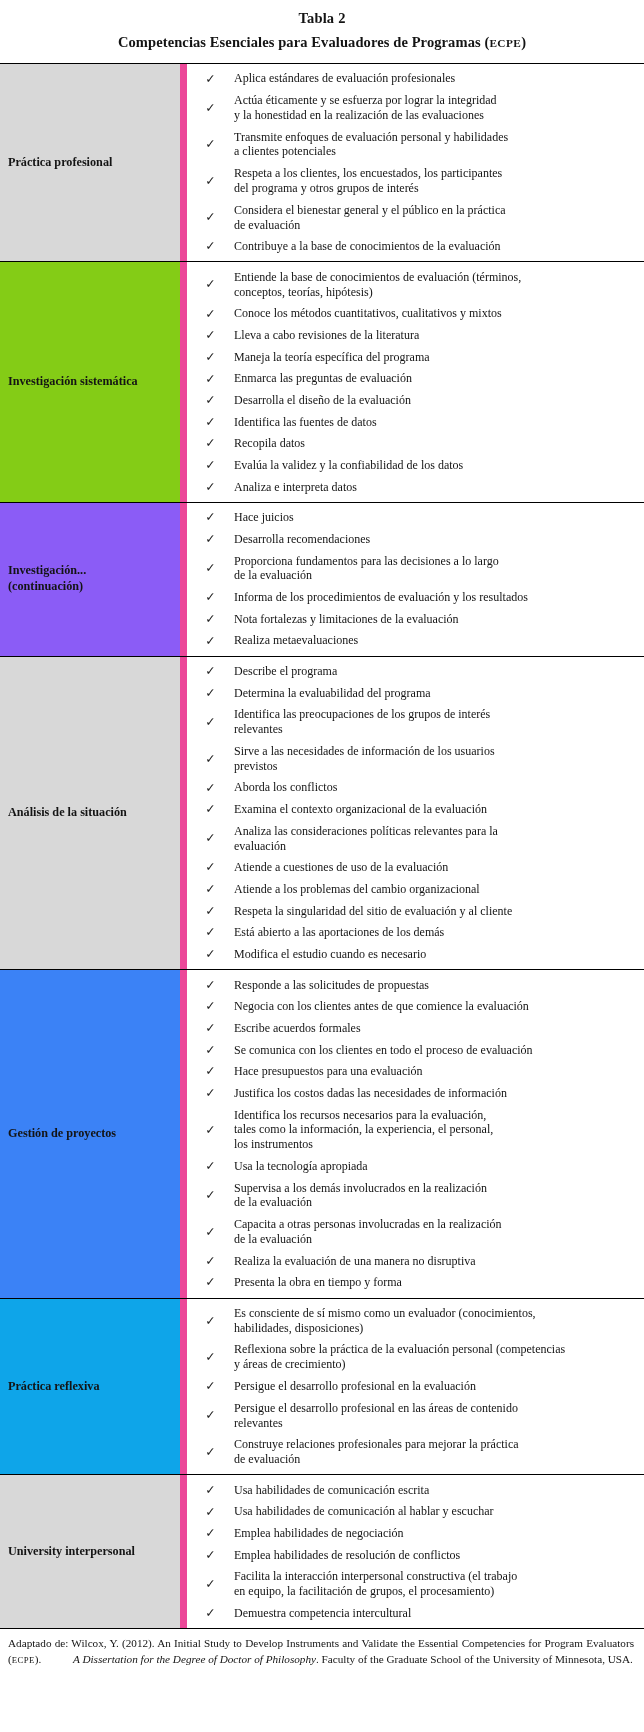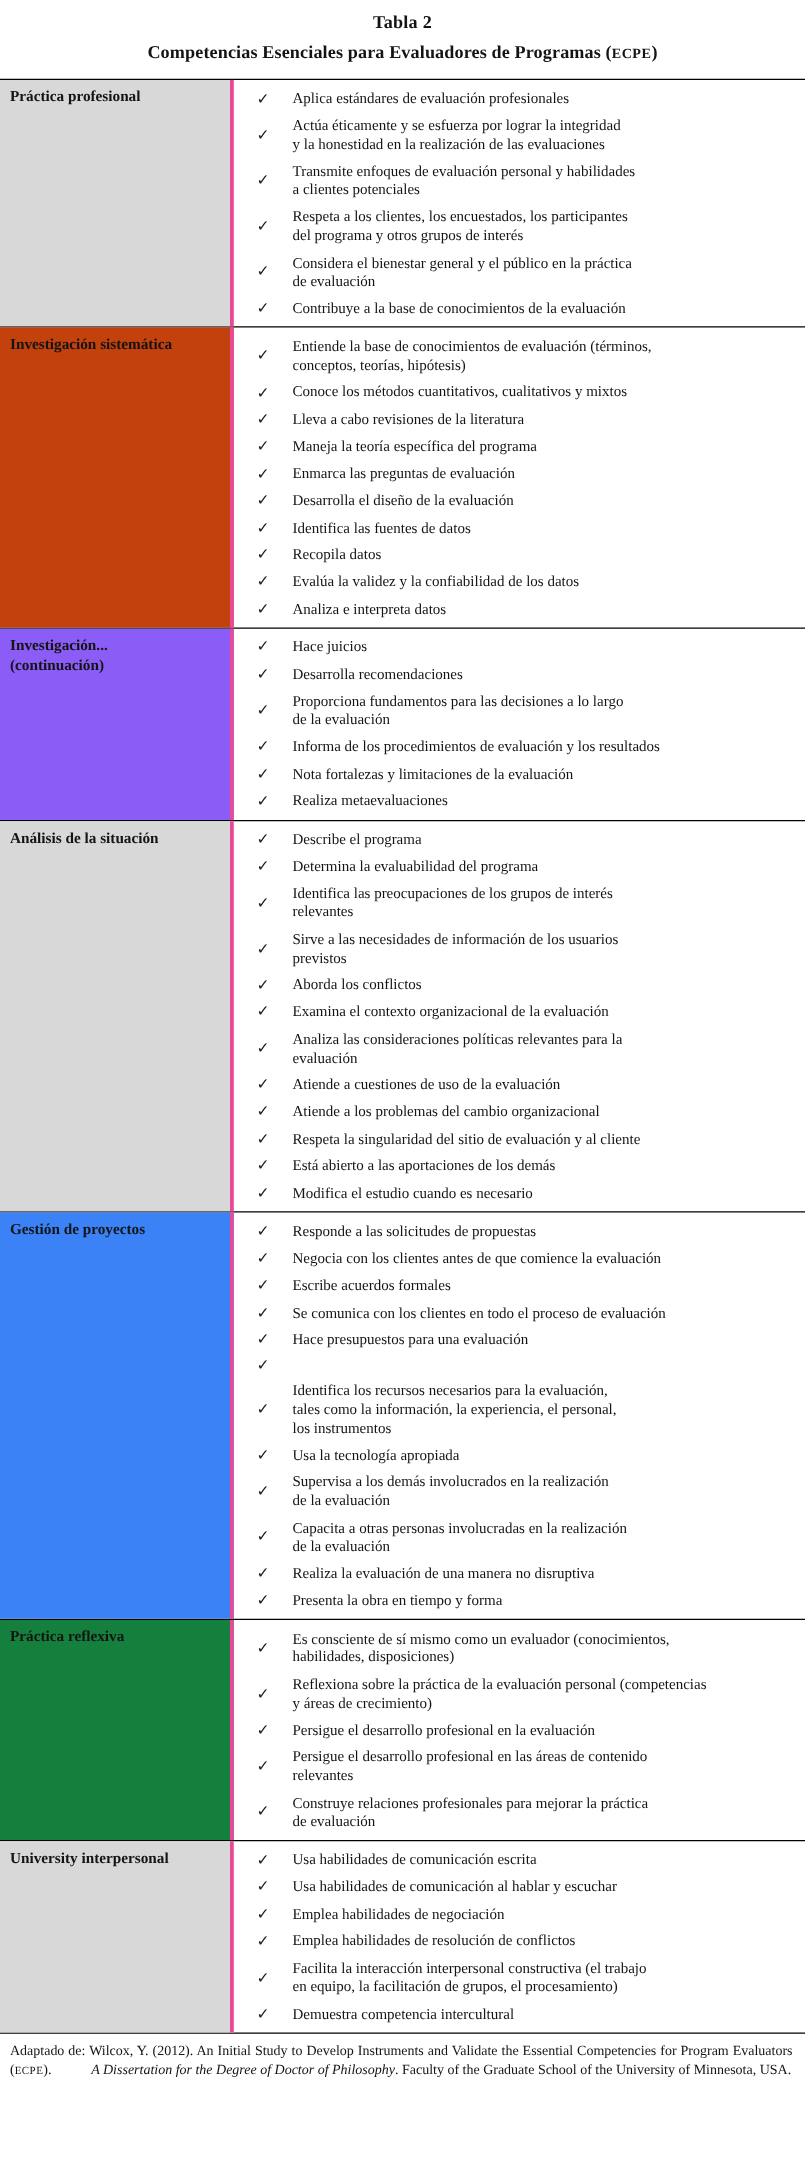--- a/index.html
+++ b/index.html
@@ -16,23 +16,23 @@
   .title-line2 { font-size: 14.5px; font-weight: bold; margin-top: 7px; letter-spacing: .1px; }
   .smallcaps  { font-size: .78em; letter-spacing: .4px; }
   .italic     { font-style: italic; margin-left: 29px; }
 
   .comp-table { border-top: 1.4px solid #000; border-bottom: 1.4px solid #000; }
   .section { display: flex; border-top: 1px solid #000; }
   .section:first-child { border-top: none; }
 
   .label-cell {
     width: 187px; flex: none; box-sizing: border-box;
-    display: flex; 
+    display: flex; align-items: center;
     padding: 6px 10px 6px 8px;
-    border-right: 3px solid #ec4899;
+    border-right: 7px solid #ec4899;
   }
   .label { font-size: 12.2px; font-weight: bold; line-height: 1.3; white-space: pre-line; }
 
   .items-cell { flex: 1; padding: 4px 0; }
   .item { display: flex; align-items: center; padding: 3.4px 0; }
   .check { width: 47px; flex: none; text-align: center; font-size: 12.5px; line-height: 1; color: #1a1a1a; }
   .item-text { flex: 1; font-size: 12px; line-height: 1.24; padding-right: 22px; white-space: pre-line; }
 
   .footer {
     font-size: 11.2px; line-height: 1.38; text-align: justify;
@@ -79,21 +79,21 @@
             <div class="item-text">Considera el bienestar general y el público en la práctica
 de evaluación</div>
           </div>
           <div class="item">
             <div class="check">✓</div>
             <div class="item-text">Contribuye a la base de conocimientos de la evaluación</div>
           </div>
         </div>
       </div>
       <div class="section">
-        <div class="label-cell" style="background: #c2410c;">
+        <div class="label-cell" style="background: #84cc16;">
           <div class="label">Investigación sistemática</div>
         </div>
         <div class="items-cell">
           <div class="item">
             <div class="check">✓</div>
             <div class="item-text">Entiende la base de conocimientos de evaluación (términos,
 conceptos, teorías, hipótesis)</div>
           </div>
           <div class="item">
             <div class="check">✓</div>
@@ -244,20 +244,21 @@
           <div class="item">
             <div class="check">✓</div>
             <div class="item-text">Se comunica con los clientes en todo el proceso de evaluación</div>
           </div>
           <div class="item">
             <div class="check">✓</div>
             <div class="item-text">Hace presupuestos para una evaluación</div>
           </div>
           <div class="item">
             <div class="check">✓</div>
+            <div class="item-text">Justifica los costos dadas las necesidades de información</div>
           </div>
           <div class="item">
             <div class="check">✓</div>
             <div class="item-text">Identifica los recursos necesarios para la evaluación,
 tales como la información, la experiencia, el personal,
 los instrumentos</div>
           </div>
           <div class="item">
             <div class="check">✓</div>
             <div class="item-text">Usa la tecnología apropiada</div>
@@ -276,21 +277,21 @@
             <div class="check">✓</div>
             <div class="item-text">Realiza la evaluación de una manera no disruptiva</div>
           </div>
           <div class="item">
             <div class="check">✓</div>
             <div class="item-text">Presenta la obra en tiempo y forma</div>
           </div>
         </div>
       </div>
       <div class="section">
-        <div class="label-cell" style="background: #15803d;">
+        <div class="label-cell" style="background: #0ea5e9;">
           <div class="label">Práctica reflexiva</div>
         </div>
         <div class="items-cell">
           <div class="item">
             <div class="check">✓</div>
             <div class="item-text">Es consciente de sí mismo como un evaluador (conocimientos,
 habilidades, disposiciones)</div>
           </div>
           <div class="item">
             <div class="check">✓</div>

